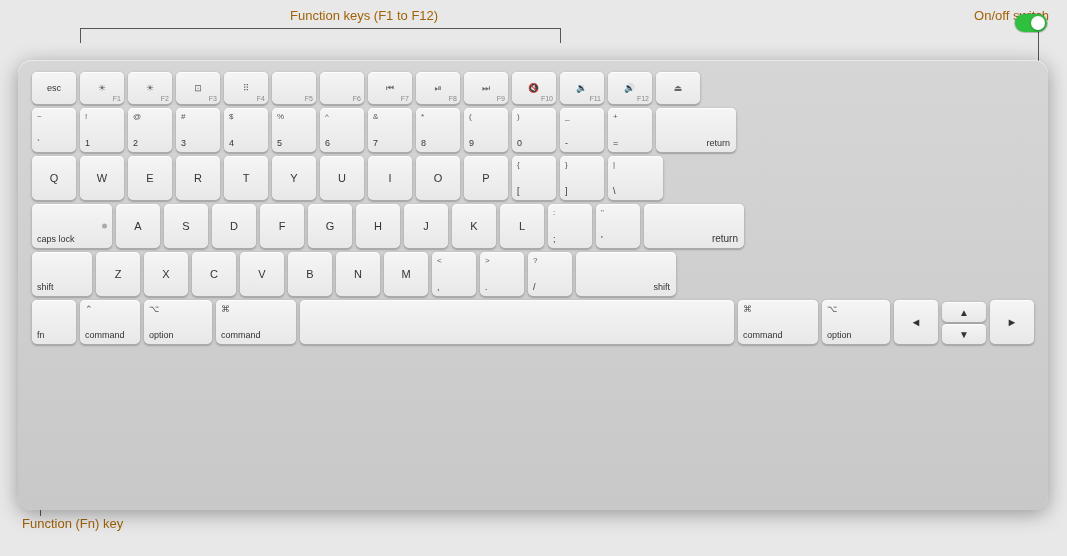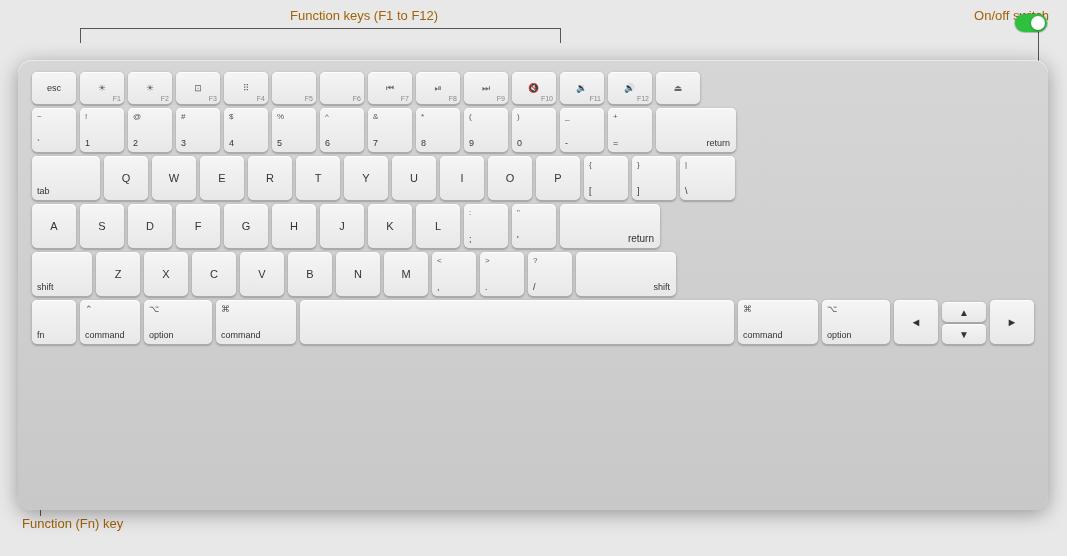--- a/index.html
+++ b/index.html
@@ -281,23 +281,20 @@
     <div class="key">
         <span class="top-label">+</span>
         <span class="bottom-label">=</span>
       </div>
     <div class="key key-delete">
         <span class="bottom-label" style="position:absolute;bottom:4px;right:6px;left:auto;font-size:9px;">return</span>
       </div>
   </div>
 
   <div class="key-row">
-    <div class="key key-tab">
-        <span class="bottom-label">tab</span>
-      </div>
     <div class="key">
         <span class="center-label">Q</span>
       </div>
     <div class="key">
         <span class="center-label">W</span>
       </div>
     <div class="key">
         <span class="center-label">E</span>
       </div>
     <div class="key">
@@ -329,20 +326,24 @@
         <span class="top-label">}</span>
         <span class="bottom-label">]</span>
       </div>
     <div class="key key-backslash">
         <span class="top-label">|</span>
         <span class="bottom-label">\</span>
       </div>
   </div>
 
   <div class="key-row">
+    <div class="key key-caps">
+      <span class="bottom-label">caps lock</span>
+      <div class="caps-indicator"></div>
+    </div>
     <div class="key">
         <span class="center-label">A</span>
       </div>
     <div class="key">
         <span class="center-label">S</span>
       </div>
     <div class="key">
         <span class="center-label">D</span>
       </div>
     <div class="key">

